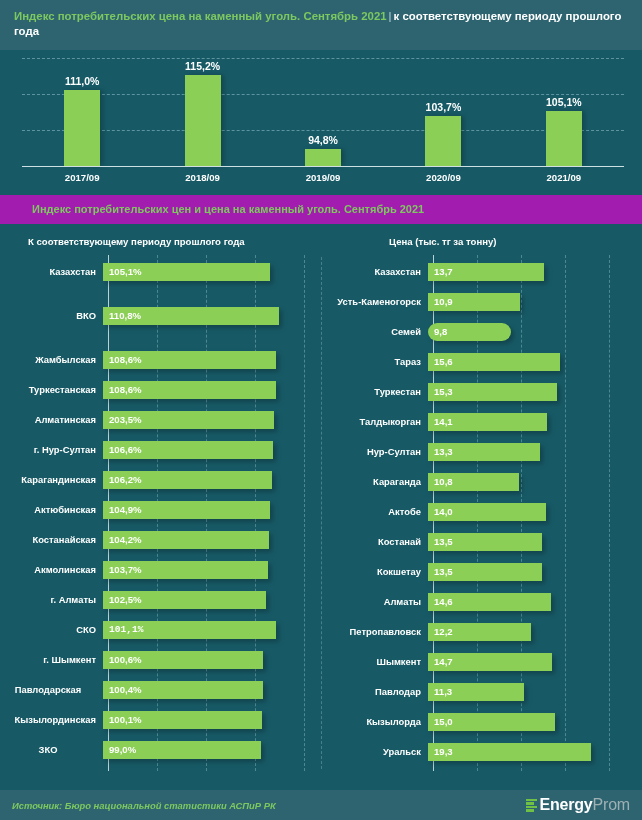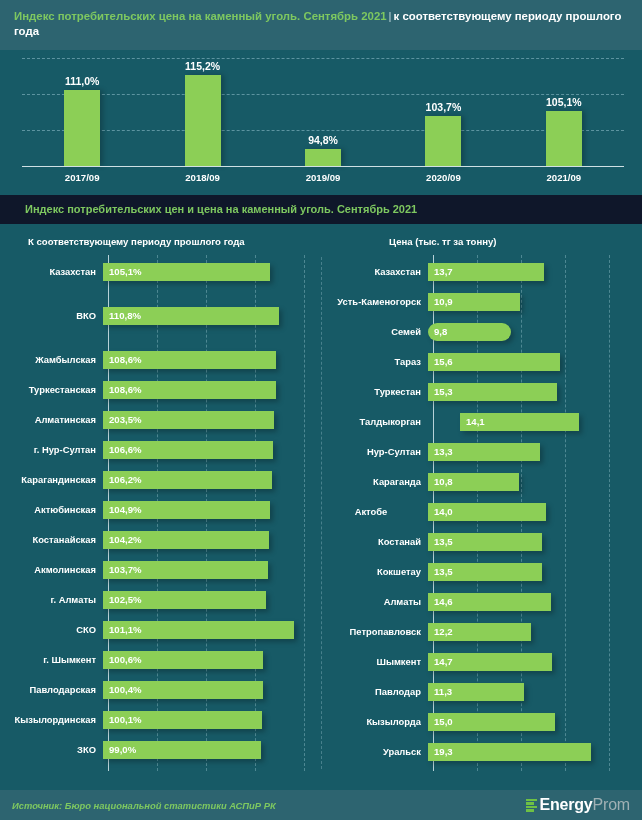--- a/index.html
+++ b/index.html
@@ -102,22 +102,22 @@
   .cat-cell {
     flex: 1;
     text-align: center;
     font-size: 9.6px;
     font-weight: bold;
     color: #ffffff;
   }
 
   
   .section-band {
-    background: #0f172a;
-    padding: 8px 14px 9px 25px;
+    background: #a21caf;
+    padding: 8px 14px 9px 32px;
   }
   .section-title {
     font-size: 11px;
     font-weight: bold;
     color: #7ec860;
   }
 
   
   .sub-heads {
     display: flex;
@@ -400,51 +400,51 @@
           <div class="blabel" style="width: 102px;">г. Алматы</div>
           <div class="bwrap">
             <div class="bbar" style="width: 163.212px;">
               <span class="bval">102,5%</span>
             </div>
           </div>
         </div>
         <div class="brow" style="height: 30px;">
           <div class="blabel" style="width: 102px;">СКО</div>
           <div class="bwrap">
-            <div class="bbar" style="width: 191px;">
+            <div class="bbar" style="width: 173px; font-family: Liberation Mono, monospace;">
               <span class="bval">101,1%</span>
             </div>
           </div>
         </div>
         <div class="brow" style="height: 30px;">
           <div class="blabel" style="width: 102px;">г. Шымкент</div>
           <div class="bwrap">
             <div class="bbar" style="width: 160.186px;">
               <span class="bval">100,6%</span>
             </div>
           </div>
         </div>
         <div class="brow" style="height: 30px;">
-          <div class="blabel" style="width: 102px;">Павлодарская</div>
+          <div class="blabel" style="width: 102px; text-align: center;">Павлодарская</div>
           <div class="bwrap">
             <div class="bbar" style="width: 159.868px;">
               <span class="bval">100,4%</span>
             </div>
           </div>
         </div>
         <div class="brow" style="height: 30px;">
           <div class="blabel" style="width: 102px;">Кызылординская</div>
           <div class="bwrap">
             <div class="bbar" style="width: 159.39px;">
               <span class="bval">100,1%</span>
             </div>
           </div>
         </div>
         <div class="brow" style="height: 30px;">
-          <div class="blabel" style="width: 102px;">ЗКО</div>
+          <div class="blabel" style="width: 102px; text-align: center;">ЗКО</div>
           <div class="bwrap">
             <div class="bbar" style="width: 157.638px;">
               <span class="bval">99,0%</span>
             </div>
           </div>
         </div>
       </div>
     </div>
   <div class="vdivider"></div>
   <div class="panel" id="right-panel">
@@ -487,21 +487,21 @@
           </div>
         </div>
         <div class="brow" style="height: 30px;">
           <div class="blabel" style="width: 106px;">Туркестан</div>
           <div class="bwrap">
             <div class="bbar" style="width: 129.412px;">
               <span class="bval">15,3</span>
             </div>
           </div>
         </div>
-        <div class="brow" style="height: 30px; gap: 32px;">
+        <div class="brow" style="height: 30px;">
           <div class="blabel" style="width: 106px;">Талдыкорган</div>
           <div class="bwrap">
             <div class="bbar" style="width: 119.263px;">
               <span class="bval">14,1</span>
             </div>
           </div>
         </div>
         <div class="brow" style="height: 30px;">
           <div class="blabel" style="width: 106px;">Нур-Султан</div>
           <div class="bwrap">
@@ -512,21 +512,21 @@
         </div>
         <div class="brow" style="height: 30px;">
           <div class="blabel" style="width: 106px;">Караганда</div>
           <div class="bwrap">
             <div class="bbar" style="width: 91.35px;">
               <span class="bval">10,8</span>
             </div>
           </div>
         </div>
         <div class="brow" style="height: 30px;">
-          <div class="blabel" style="width: 106px; text-align: center;">Актобе</div>
+          <div class="blabel" style="width: 106px;">Актобе</div>
           <div class="bwrap">
             <div class="bbar" style="width: 118.417px;">
               <span class="bval">14,0</span>
             </div>
           </div>
         </div>
         <div class="brow" style="height: 30px;">
           <div class="blabel" style="width: 106px;">Костанай</div>
           <div class="bwrap">
             <div class="bbar" style="width: 114.188px;">

